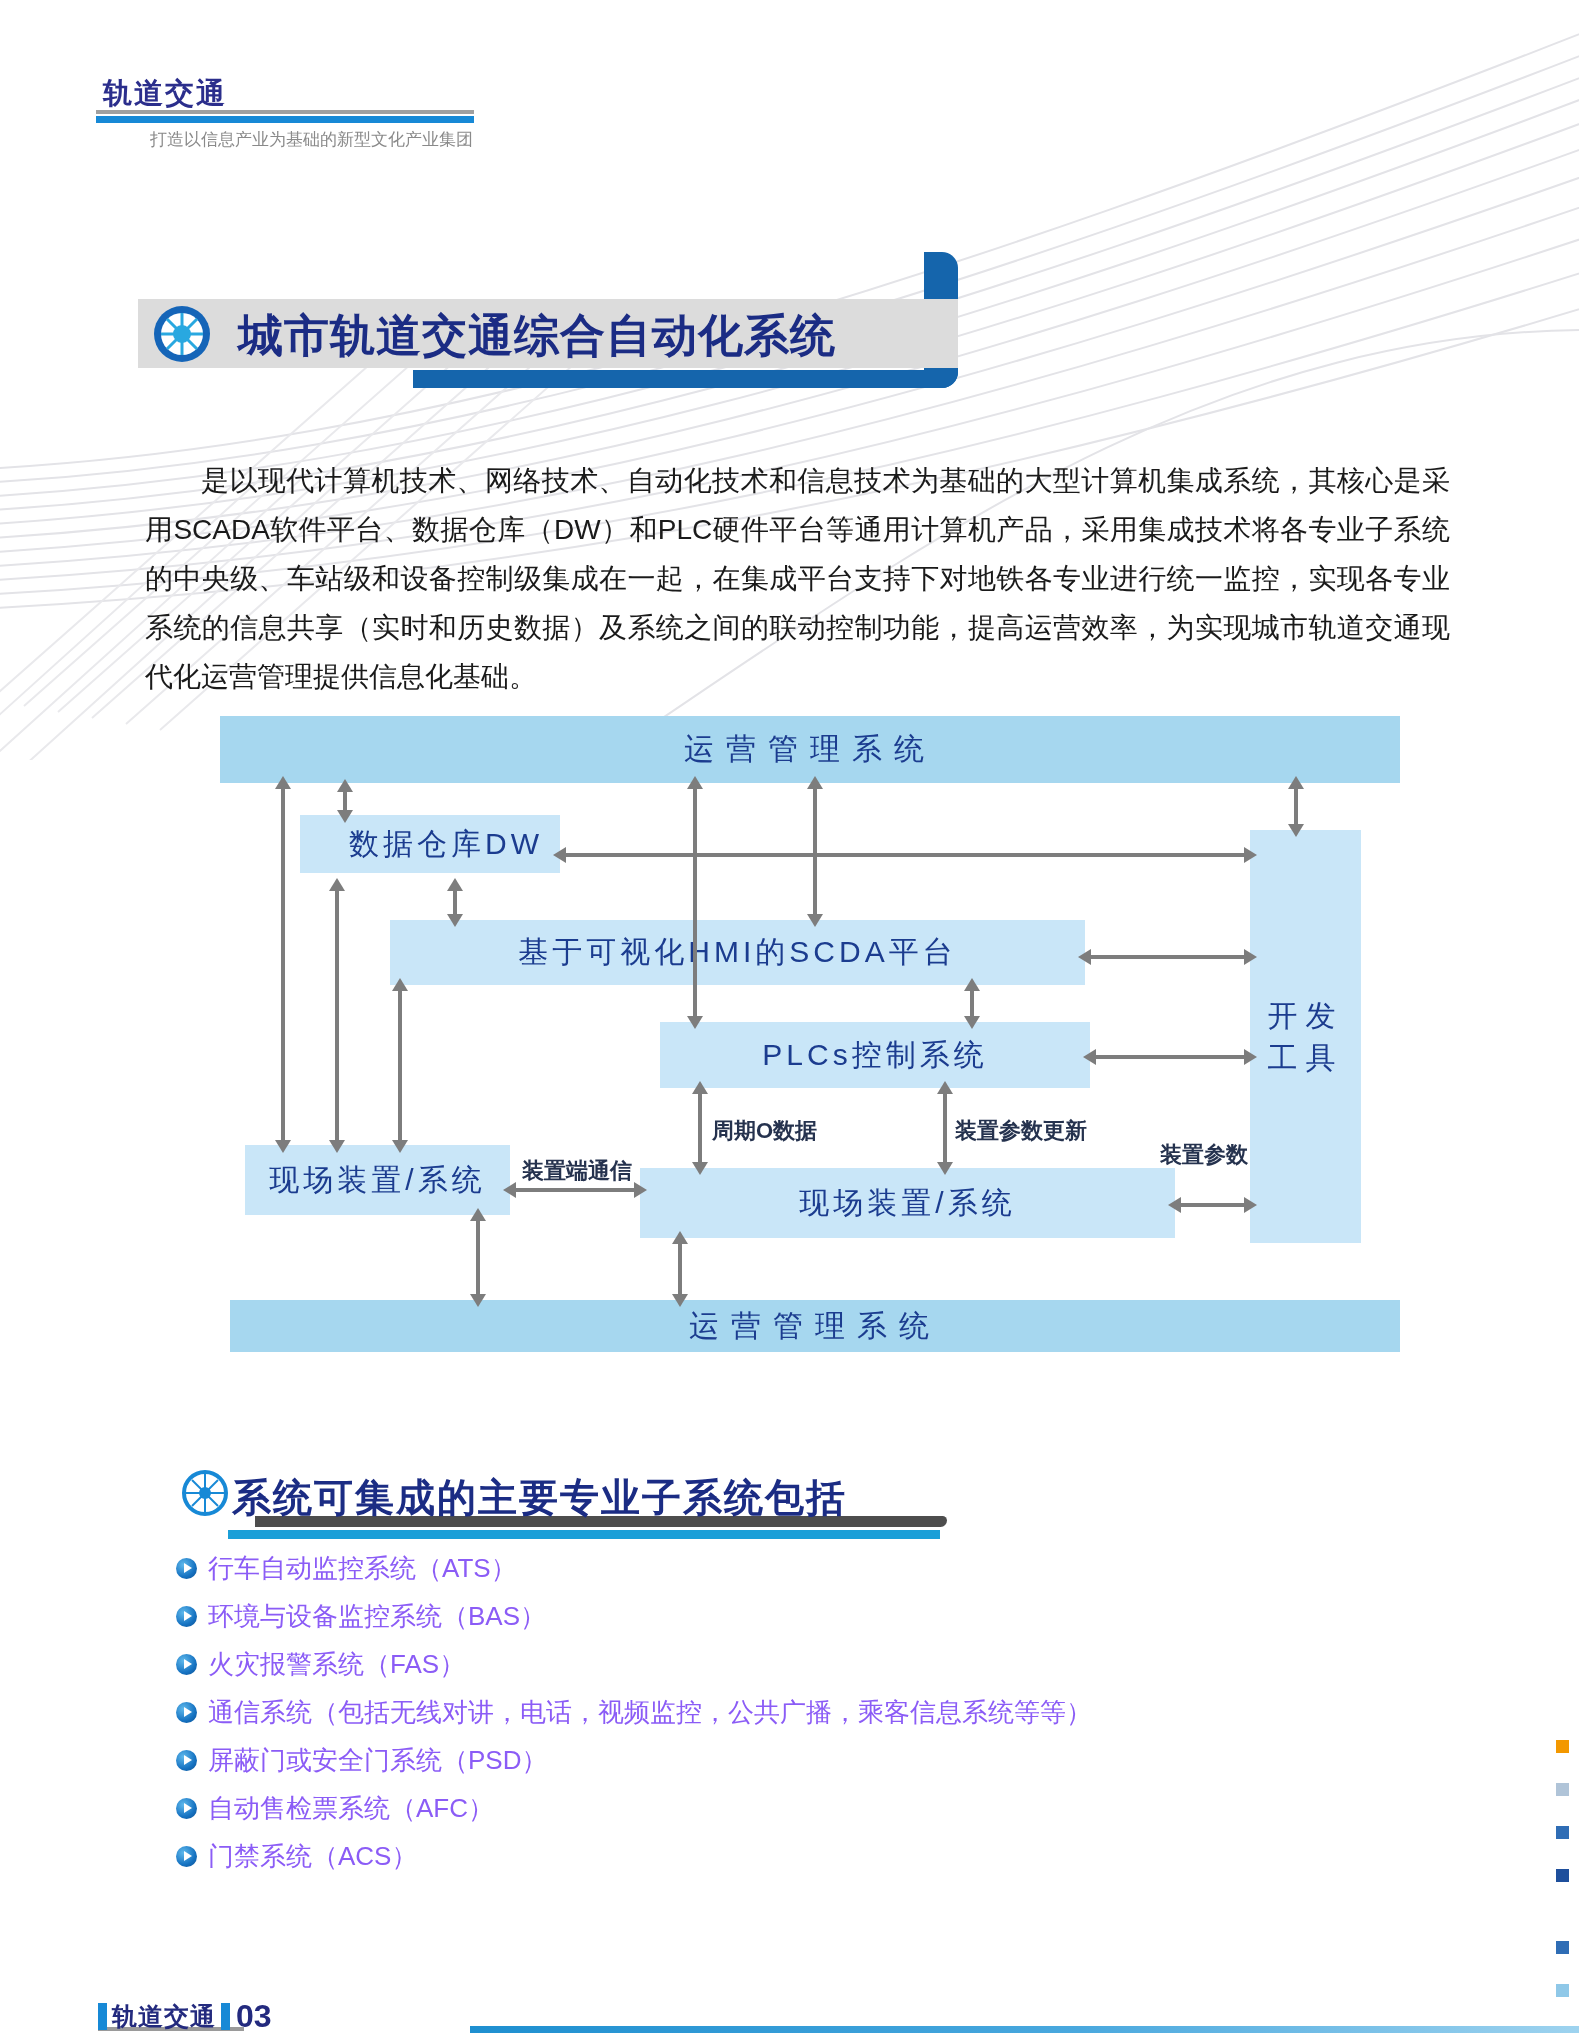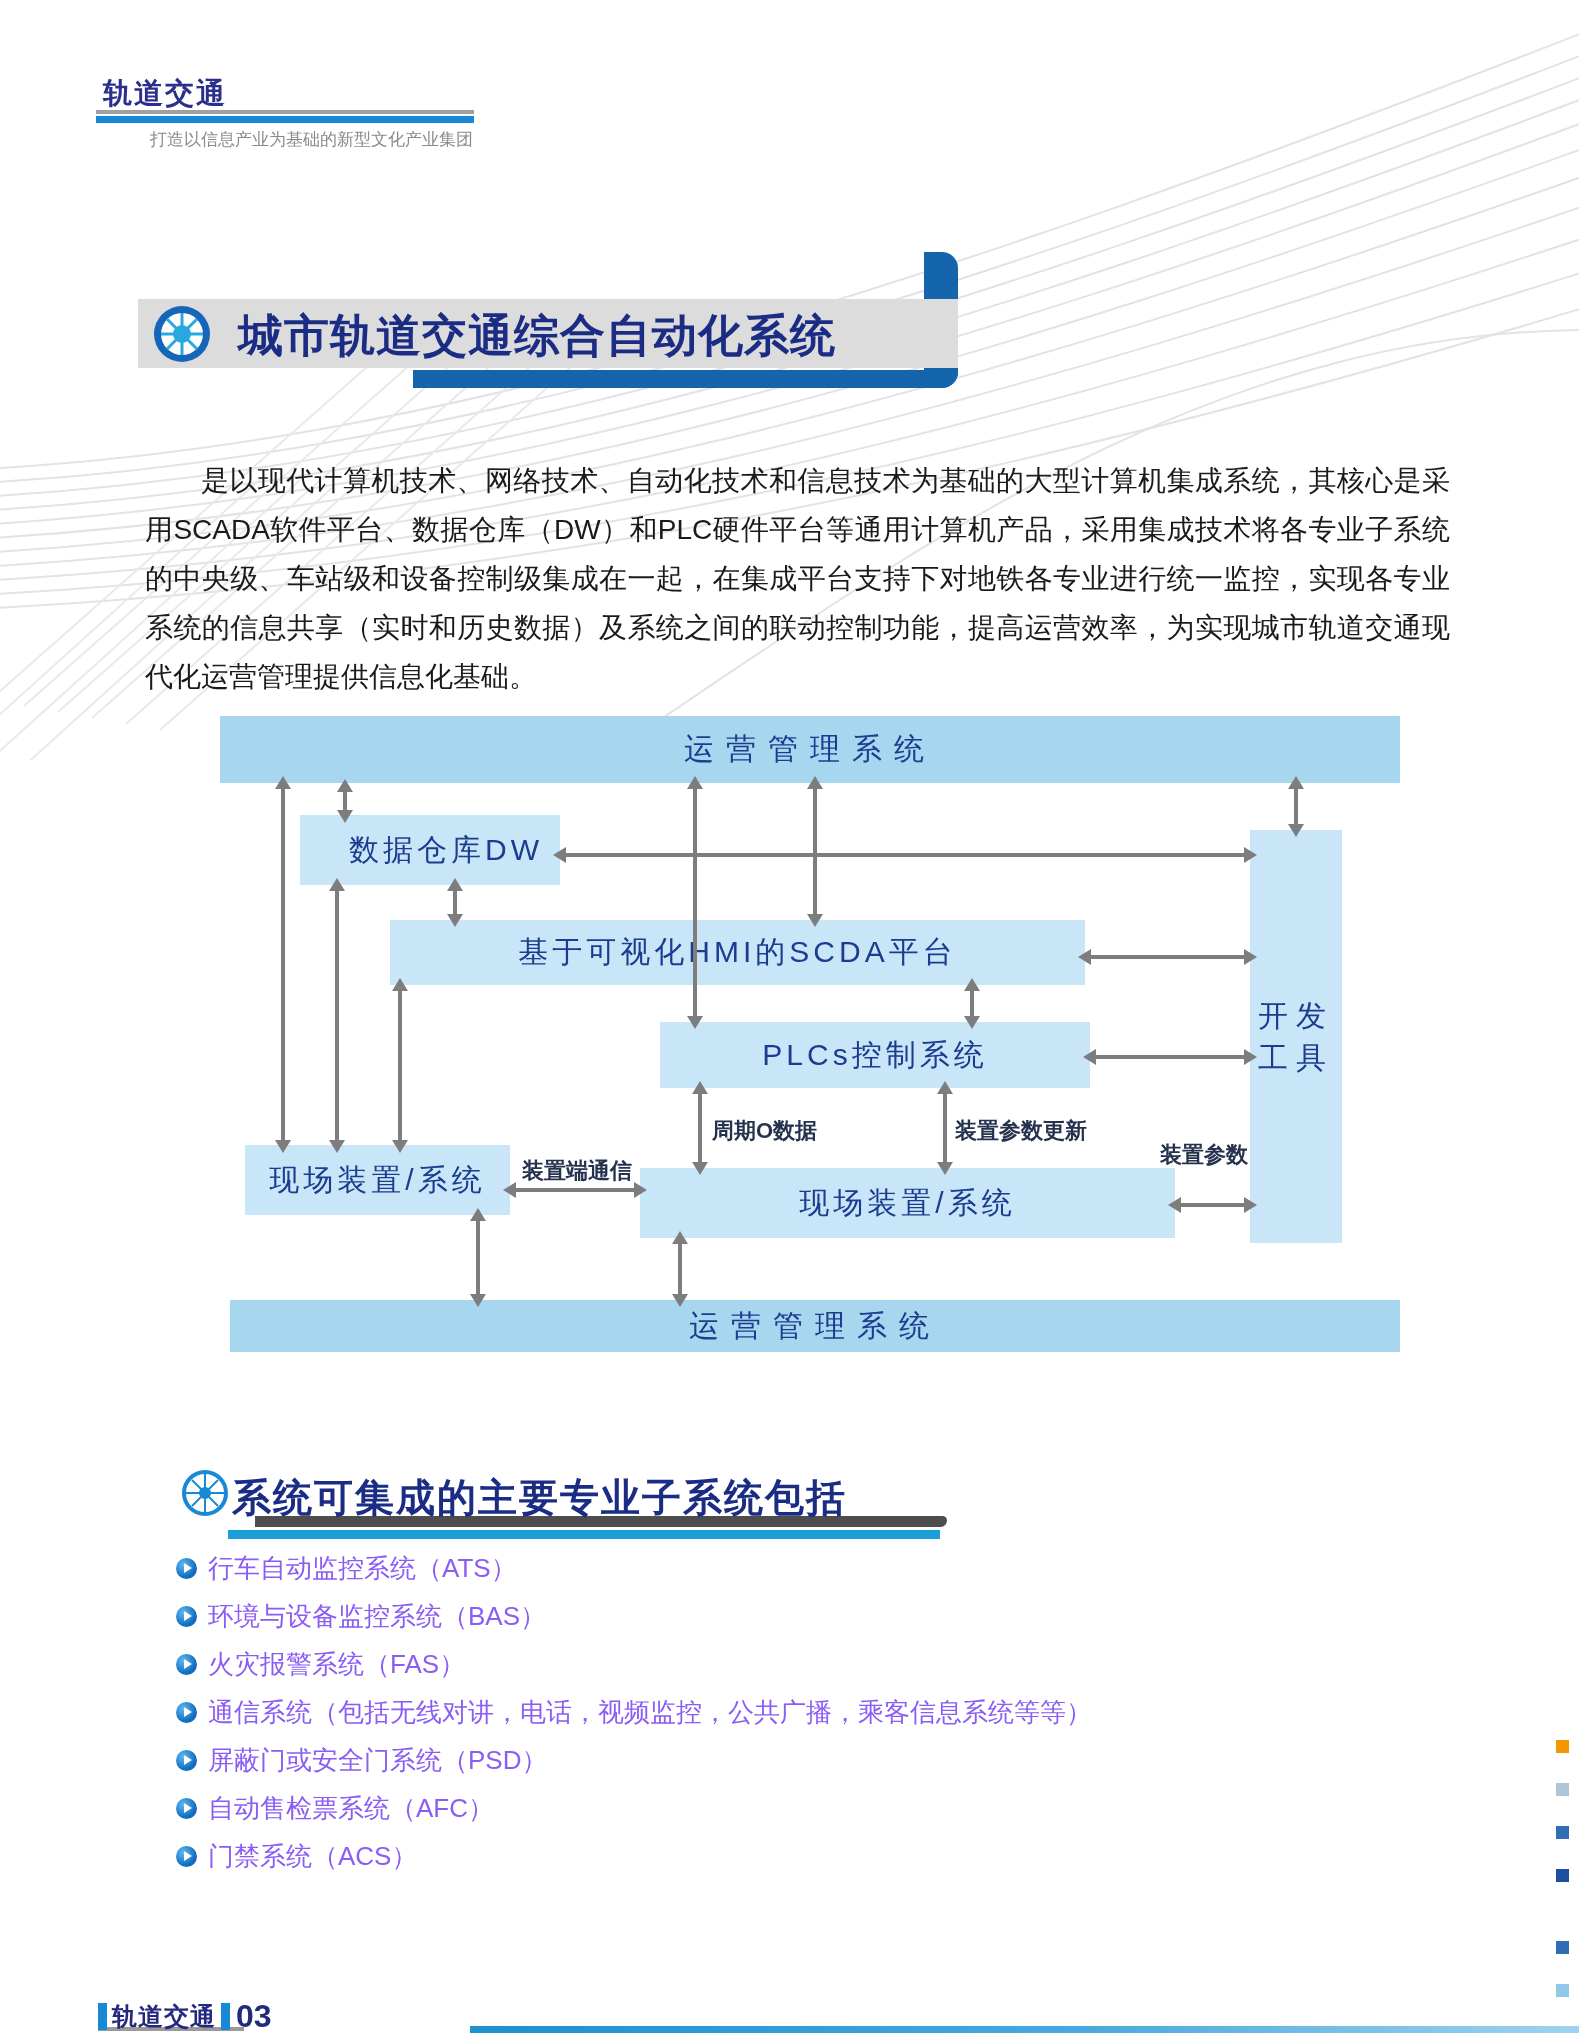--- a/index.html
+++ b/index.html
@@ -141,30 +141,30 @@
   </svg>
   <div class="section1-title">城市轨道交通综合自动化系统</div>
 
   <div class="intro-paragraph">是以现代计算机技术、网络技术、自动化技术和信息技术为基础的大型计算机集成系统，其核心是采用SCADA软件平台、数据仓库（DW）和PLC硬件平台等通用计算机产品，采用集成技术将各专业子系统的中央级、车站级和设备控制级集成在一起，在集成平台支持下对地铁各专业进行统一监控，实现各专业系统的信息共享（实时和历史数据）及系统之间的联动控制功能，提高运营效率，为实现城市轨道交通现代化运营管理提供信息化基础。</div>
 
   <div class="diagram">
 
     <div class="dbox bar-box" style="left:220px; top:716px; width:1180px; height:67px;">
       <span>运营管理系统</span>
     </div>
-    <div class="dbox lite-box" style="left:300px; top:815px; width:260px; height:70px;padding-left:32px;">
+    <div class="dbox lite-box" style="left:300px; top:815px; width:260px; height:58px;padding-left:32px;">
       <span>数据仓库DW</span>
     </div>
     <div class="dbox lite-box" style="left:390px; top:920px; width:695px; height:65px;">
       <span>基于可视化HMI的SCDA平台</span>
     </div>
     <div class="dbox lite-box" style="left:660px; top:1022px; width:430px; height:66px;">
       <span>PLCs控制系统</span>
     </div>
-    <div class="dbox devtools-box" style="left:1250px; top:830px; width:92px; height:413px;">
+    <div class="dbox devtools-box" style="left:1250px; top:830px; width:111px; height:413px;">
       <span>开发</span>
       <span>工具</span>
     </div>
     <div class="dbox lite-box" style="left:245px; top:1145px; width:265px; height:70px;">
       <span>现场装置/系统</span>
     </div>
     <div class="dbox lite-box" style="left:640px; top:1168px; width:535px; height:70px;">
       <span>现场装置/系统</span>
     </div>
     <div class="dbox bar-box" style="left:230px; top:1300px; width:1170px; height:52px;">

